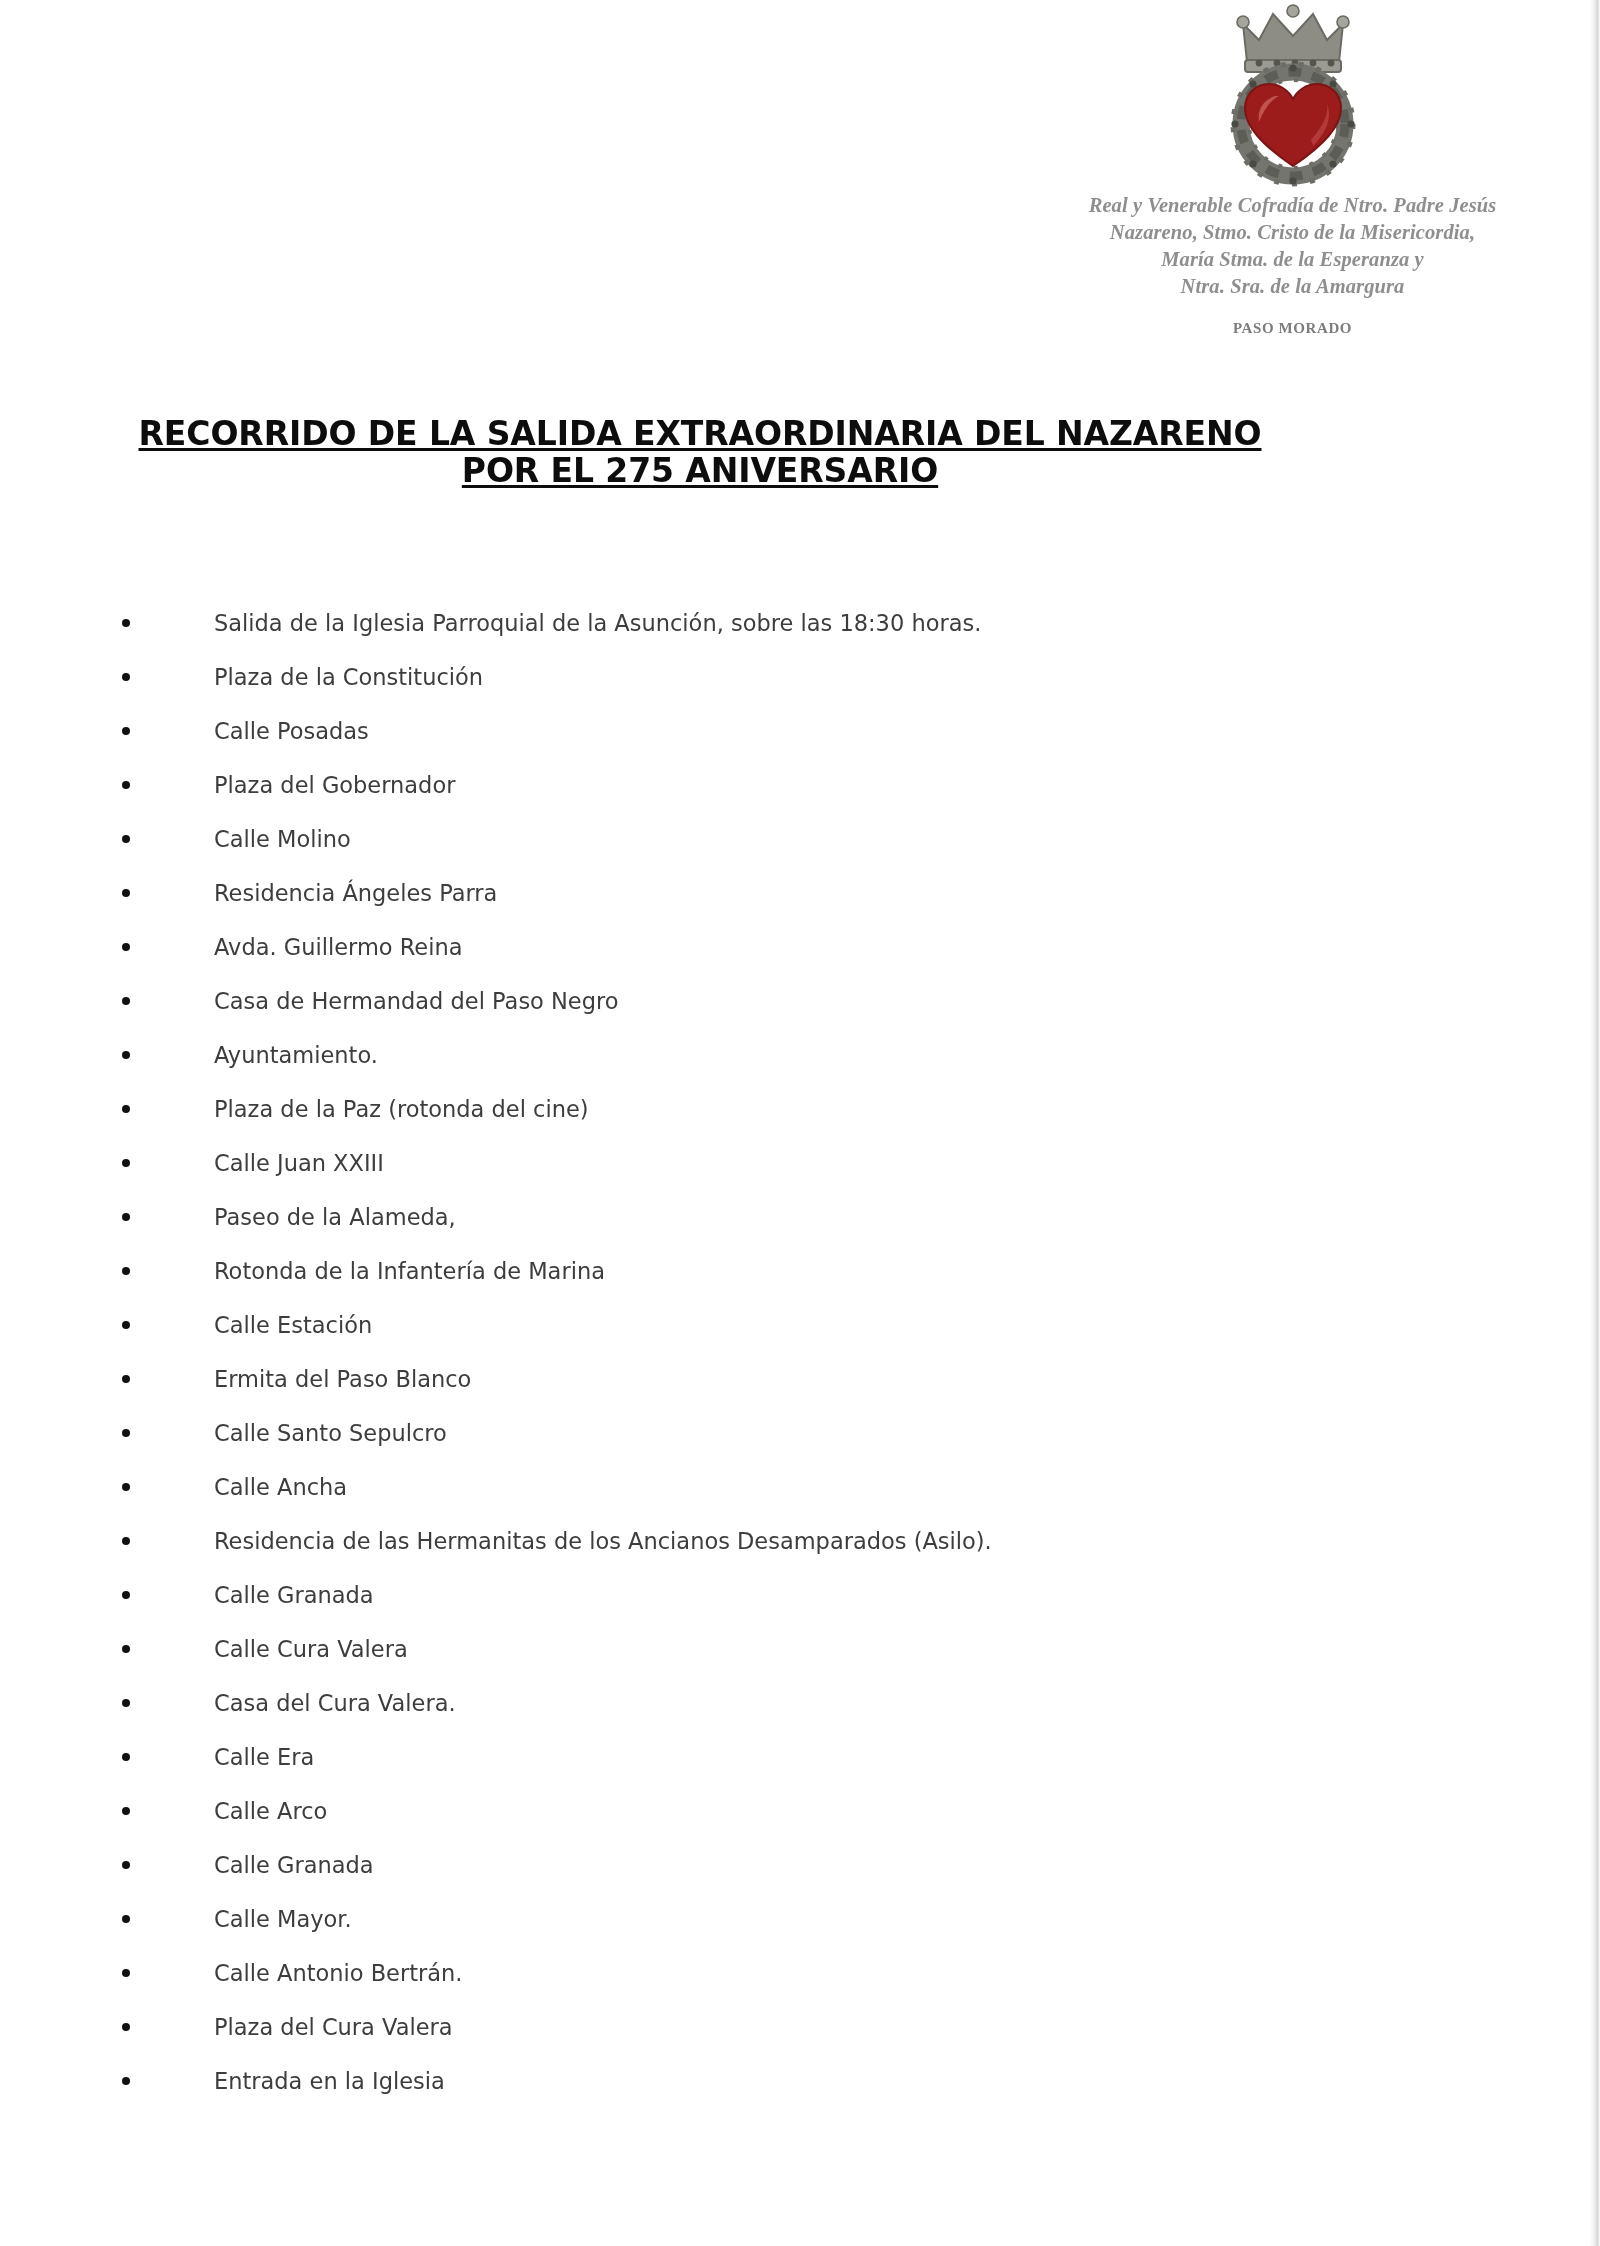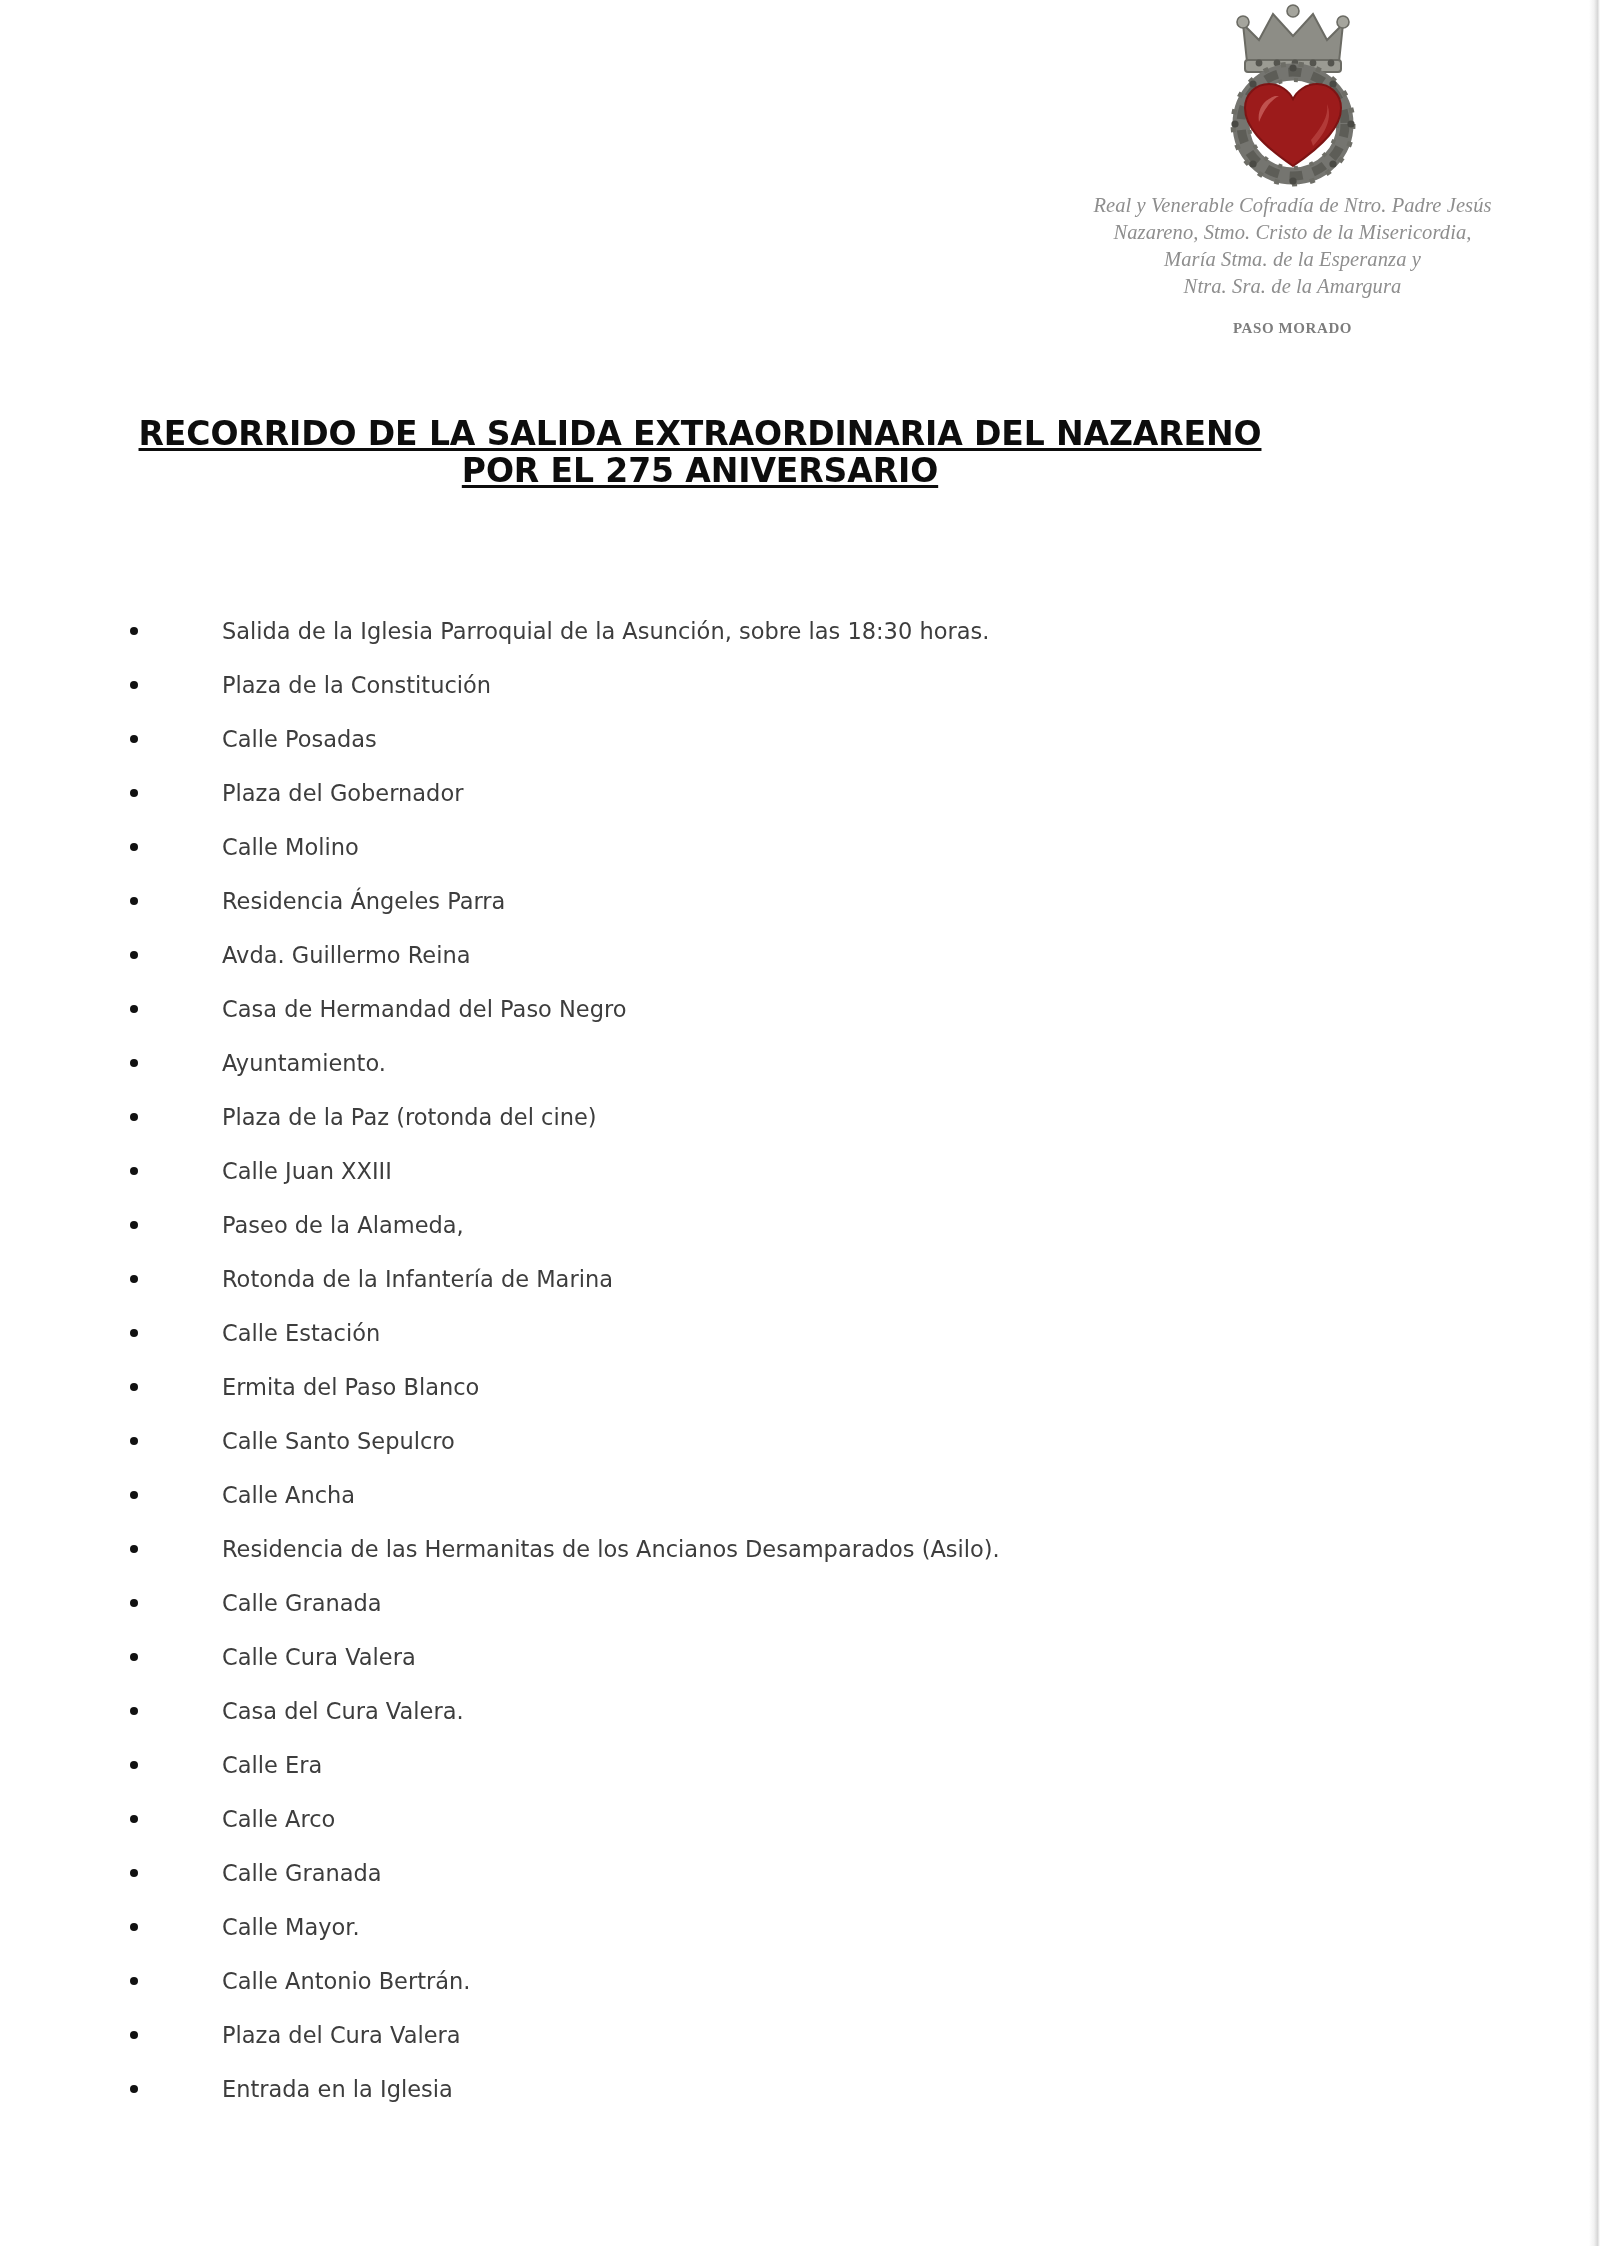--- a/index.html
+++ b/index.html
@@ -41,21 +41,21 @@
     position: relative;
     width: 180px;
     height: 190px;
     margin: 0 auto;
   }
   .crest svg { display: block; }
 
   .cofradia-name {
     font-family: "Liberation Serif", "DejaVu Serif", serif;
     font-style: italic;
-    font-weight: normal;
+    font-weight: bold;
     font-size: 20.5px;
     line-height: 27px;
     color: #8e8e8e;
     letter-spacing: 0.1px;
     margin-top: 2px;
   }
   .cofradia-name .ln { display: block; white-space: nowrap; }
 
   .paso-morado {
     font-family: "Liberation Serif", "DejaVu Serif", serif;
@@ -87,21 +87,21 @@
     text-decoration-thickness: 2.5px;
   }
 
   
   .route-list {
     position: absolute;
     top: 592px;
     left: 0;
     width: 1440px;
     list-style: none;
-    margin: 12px;
+    margin: 4px;
     padding: 0;
   }
   .route-item {
     position: relative;
     height: 54px;
     line-height: 54px;
     padding-left: 210px;
     font-family: "DejaVu Sans", sans-serif;
     font-size: 22.5px;
     color: #3d3d3d;

